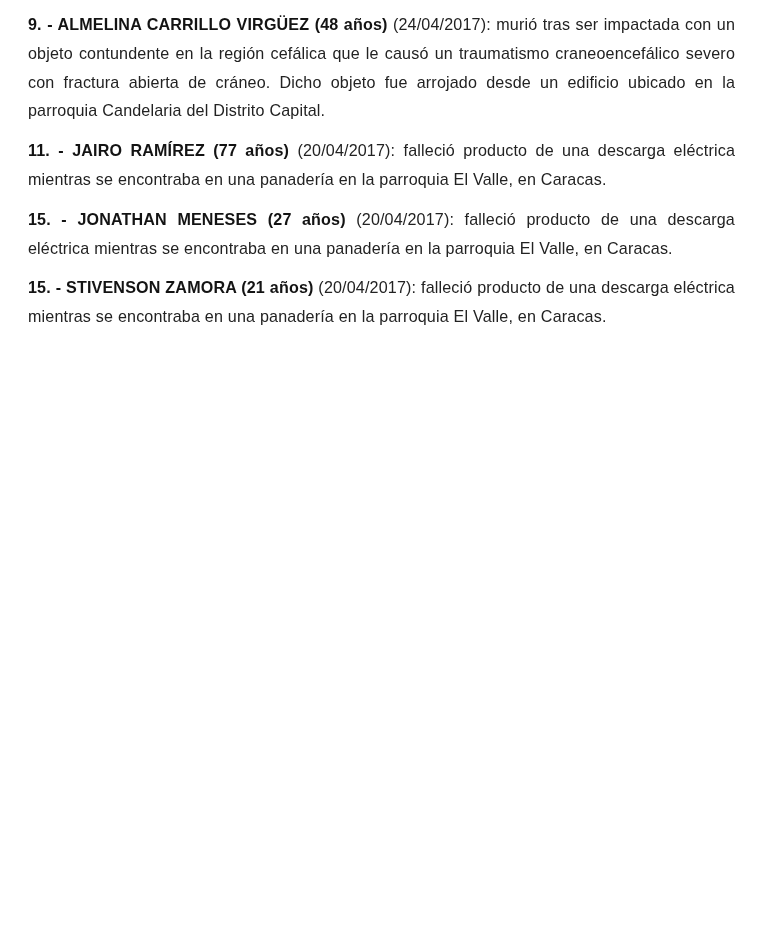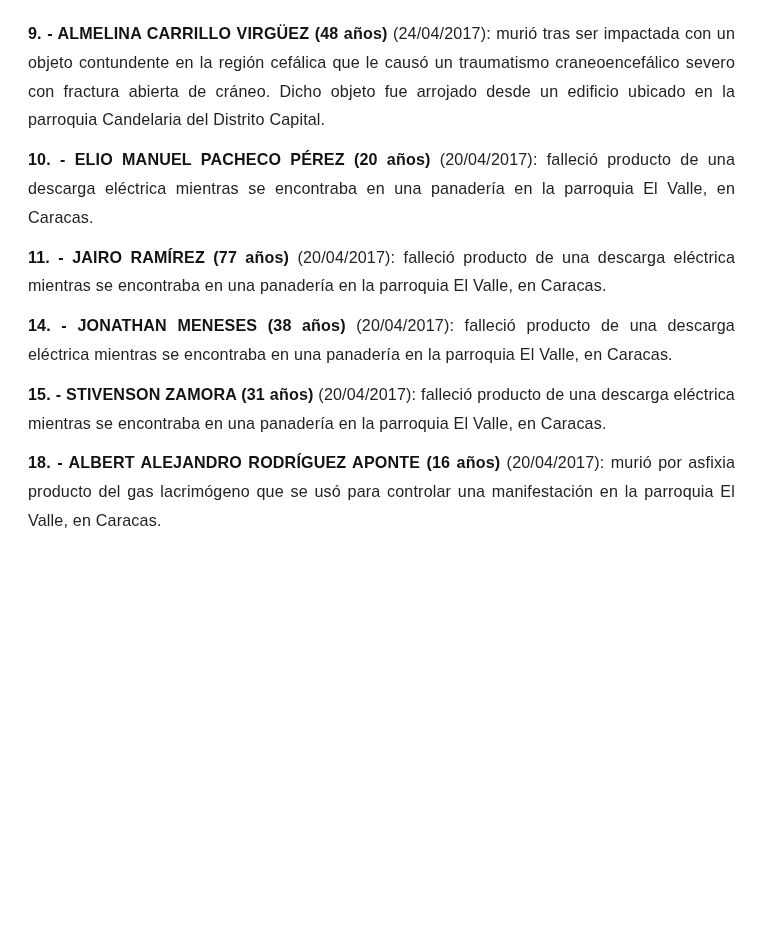--- a/index.html
+++ b/index.html
@@ -15,21 +15,21 @@
     overflow: hidden;
   }
   #document-page {
     width: 780px;
     height: 944px;
     background: #ffffff;
     box-sizing: border-box;
     padding: 10px 45px 0 28px;
   }
   .entry {
-    margin: 9px 0 11px 0;
+    margin: 0 0 11px 0;
     padding: 0;
     font-size: 16.1px;
     line-height: 28.8px;
     color: #1c1c1c;
     text-align: justify;
     text-justify: inter-word;
     letter-spacing: 0.01em;
     word-spacing: 0.01em;
   }
   .entry:last-child {
@@ -47,19 +47,17 @@
   #document-page {
     -webkit-font-smoothing: antialiased;
   }
 </style>
 </head>
 <body>
 
 <div id="document-page">
   <div id="entry-list">
       <p class="entry"><span class="lead">9. - ALMELINA CARRILLO VIRGÜEZ (48 años)</span><span class="rest"> (24/04/2017): murió tras ser impactada con un objeto contundente en la región cefálica que le causó un traumatismo craneoencefálico severo con fractura abierta de cráneo. Dicho objeto fue arrojado desde un edificio ubicado en la parroquia Candelaria del Distrito Capital.</span></p>
-      <p class="entry"><span class="lead">10. - ELIO MANUEL PACHECO PÉREZ (20 años)</span><span class="rest"> (20/04/2017): falleció producto de una descarga eléctrica mientras se encontraba en una panadería en la parroquia El Valle, en Caracas.</span></p>
       <p class="entry"><span class="lead">11. - JAIRO RAMÍREZ (77 años)</span><span class="rest"> (20/04/2017): falleció producto de una descarga eléctrica mientras se encontraba en una panadería en la parroquia El Valle, en Caracas.</span></p>
-      <p class="entry"><span class="lead">14. - JONATHAN MENESES (38 años)</span><span class="rest"> (20/04/2017): falleció producto de una descarga eléctrica mientras se encontraba en una panadería en la parroquia El Valle, en Caracas.</span></p>
-      <p class="entry"><span class="lead">15. - STIVENSON ZAMORA (31 años)</span><span class="rest"> (20/04/2017): falleció producto de una descarga eléctrica mientras se encontraba en una panadería en la parroquia El Valle, en Caracas.</span></p>
-      <p class="entry"><span class="lead">18. - ALBERT ALEJANDRO RODRÍGUEZ APONTE (16 años)</span><span class="rest"> (20/04/2017): murió por asfixia producto del gas lacrimógeno que se usó para controlar una manifestación en la parroquia El Valle, en Caracas.</span></p>
+      <p class="entry"><span class="lead">15. - JONATHAN MENESES (27 años)</span><span class="rest"> (20/04/2017): falleció producto de una descarga eléctrica mientras se encontraba en una panadería en la parroquia El Valle, en Caracas.</span></p>
+      <p class="entry"><span class="lead">15. - STIVENSON ZAMORA (21 años)</span><span class="rest"> (20/04/2017): falleció producto de una descarga eléctrica mientras se encontraba en una panadería en la parroquia El Valle, en Caracas.</span></p>
     </div>
 </div>
 
 </body></html>

